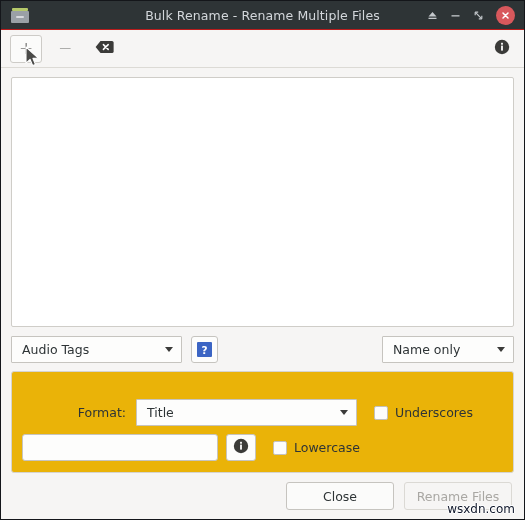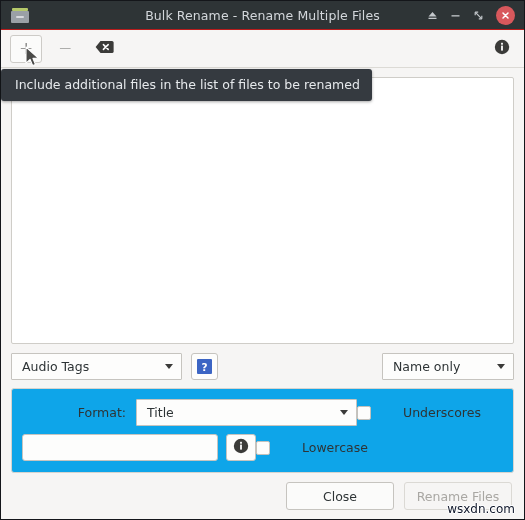--- a/index.html
+++ b/index.html
@@ -193,22 +193,22 @@
     font-weight: bold;
     display: flex; align-items: center; justify-content: center;
     border-radius: 1px;
   }
 
   
   .format-frame {
     margin: 0 10px;
     border: 1px solid #d6d4cf;
     border-radius: 3px;
-    background: #0ea5e9;
-    padding: 9px 10px 10px 10px;
+    background: #eab308;
+    padding: 26px 10px 10px 10px;
     flex: 0 0 auto;
   }
   .form-row {
     display: flex;
     align-items: center;
     height: 29px;
   }
   .form-row + .form-row { margin-top: 6px; }
   .form-label {
     width: 114px;
@@ -236,23 +236,23 @@
     width: 30px; height: 27px;
     margin-left: 8px;
     background: #fdfdfc;
     border: 1px solid #c6c4bf;
     border-radius: 3px;
     display: flex; align-items: center; justify-content: center;
   }
   .check-wrap {
     display: flex;
     align-items: center;
+    margin-left: 17px;
     font-size: 12.5px;
     color: #2e3436;
-    gap: 25px;
   }
   .checkbox {
     width: 14px; height: 14px;
     border: 1px solid #c3c1bc;
     background: #fdfdfc;
     border-radius: 2px;
     margin-right: 7px;
     flex: 0 0 auto;
   }
 
@@ -368,21 +368,20 @@
           <rect x="7.1" y="3.8" width="1.8" height="1.9" fill="#ffffff"></rect>
         </svg>
       </span>
     </div>
   </div>
 
   <div class="content">
     <div class="file-list"></div>
   </div>
 
-  <div class="tooltip">Include additional files in the list of files to be renamed</div>
 
   <div class="mode-row">
     <div class="combo" id="tag-source-combo">
       <span>Audio Tags</span>
       <span class="arrow"></span>
     </div>
     <div class="help-btn">
       <span class="help-badge">?</span>
     </div>
     <div class="combo" id="scope-combo">

